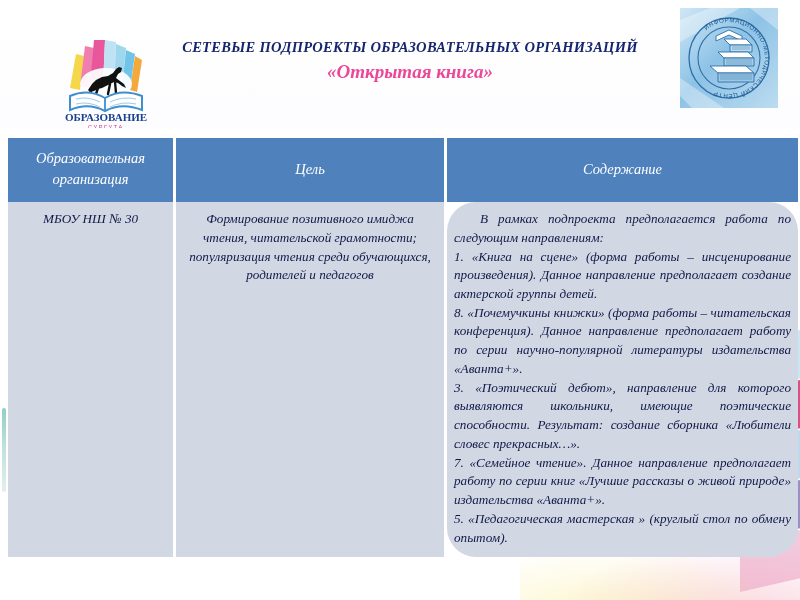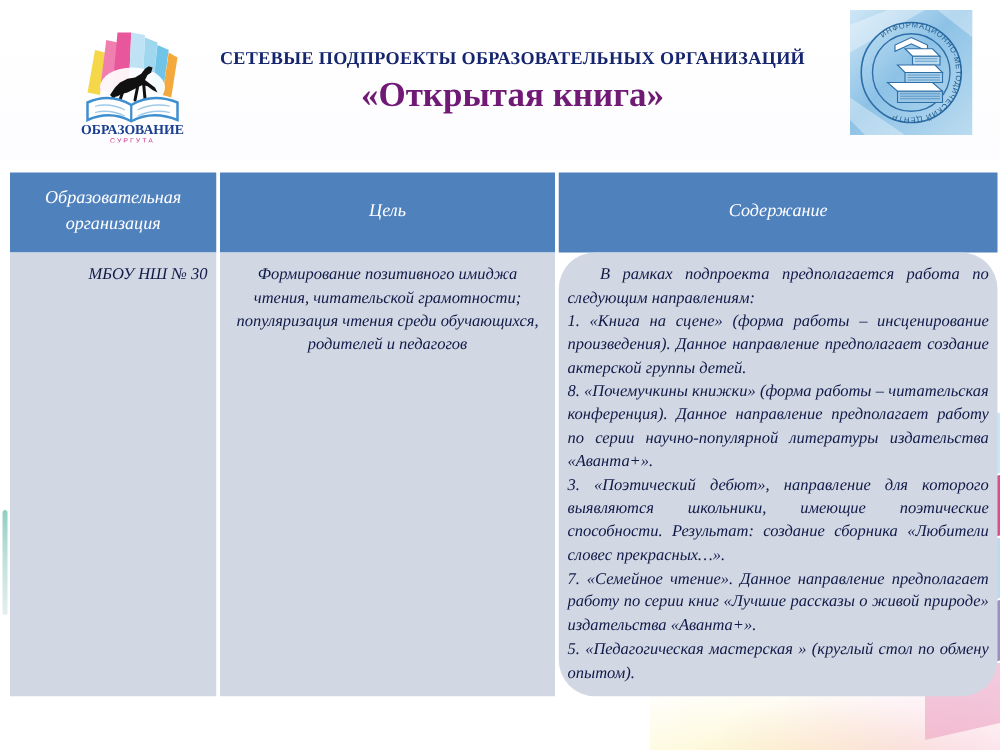--- a/index.html
+++ b/index.html
@@ -71,53 +71,54 @@
 
   
   .header {
     position: relative;
     height: 128px;
     width: 800px;
   }
   .logo-left {
     position: absolute;
     left: 58px;
-    top: 12px;
+    top: 26px;
     width: 96px;
     height: 102px;
   }
   .logo-right {
     position: absolute;
     left: 680px;
     top: 8px;
     width: 98px;
     height: 100px;
   }
   .title-block {
     position: absolute;
     left: 150px;
     top: 38px;
     width: 520px;
     text-align: center;
+    font-style: italic;
   }
   .title-line1 {
     font-family: "Liberation Serif", "DejaVu Serif", serif;
     font-size: 14.5px;
     font-weight: bold;
     letter-spacing: 0.3px;
     color: #15256e;
     line-height: 1.25;
     white-space: nowrap;
   }
   .title-line2 {
     margin-top: 6px;
     font-family: "Liberation Serif", "DejaVu Serif", serif;
-    font-size: 28px;
+    font-size: 19px;
     font-weight: bold;
-    color: #701a75;
+    color: #ec4899;
     line-height: 1.1;
   }
 
   
   .table-wrap {
     position: absolute;
     left: 5px;
     top: 138px;
     width: 790px;
     font-style: italic;
@@ -148,21 +149,21 @@
     font-size: 13.2px;
     line-height: 1.42;
     vertical-align: top;
     padding: 8px 7px 10px 7px;
     box-sizing: border-box;
   }
   col.c-org     { width: 165px; }
   col.c-goal    { width: 268px; }
   col.c-content { width: 351px; }
 
-  td.org     { text-align: right; white-space: nowrap; }
+  td.org     { text-align: center; white-space: nowrap; }
   td.goal    { text-align: center; }
   td.content { text-align: justify; text-justify: inter-word; border-radius: 29px; }
   td.content p { margin: 0; }
   td.content p.lead { text-indent: 26px; }
 
   .cell-body { min-height: 380px; }
 </style>
 </head>
 <body>
 

